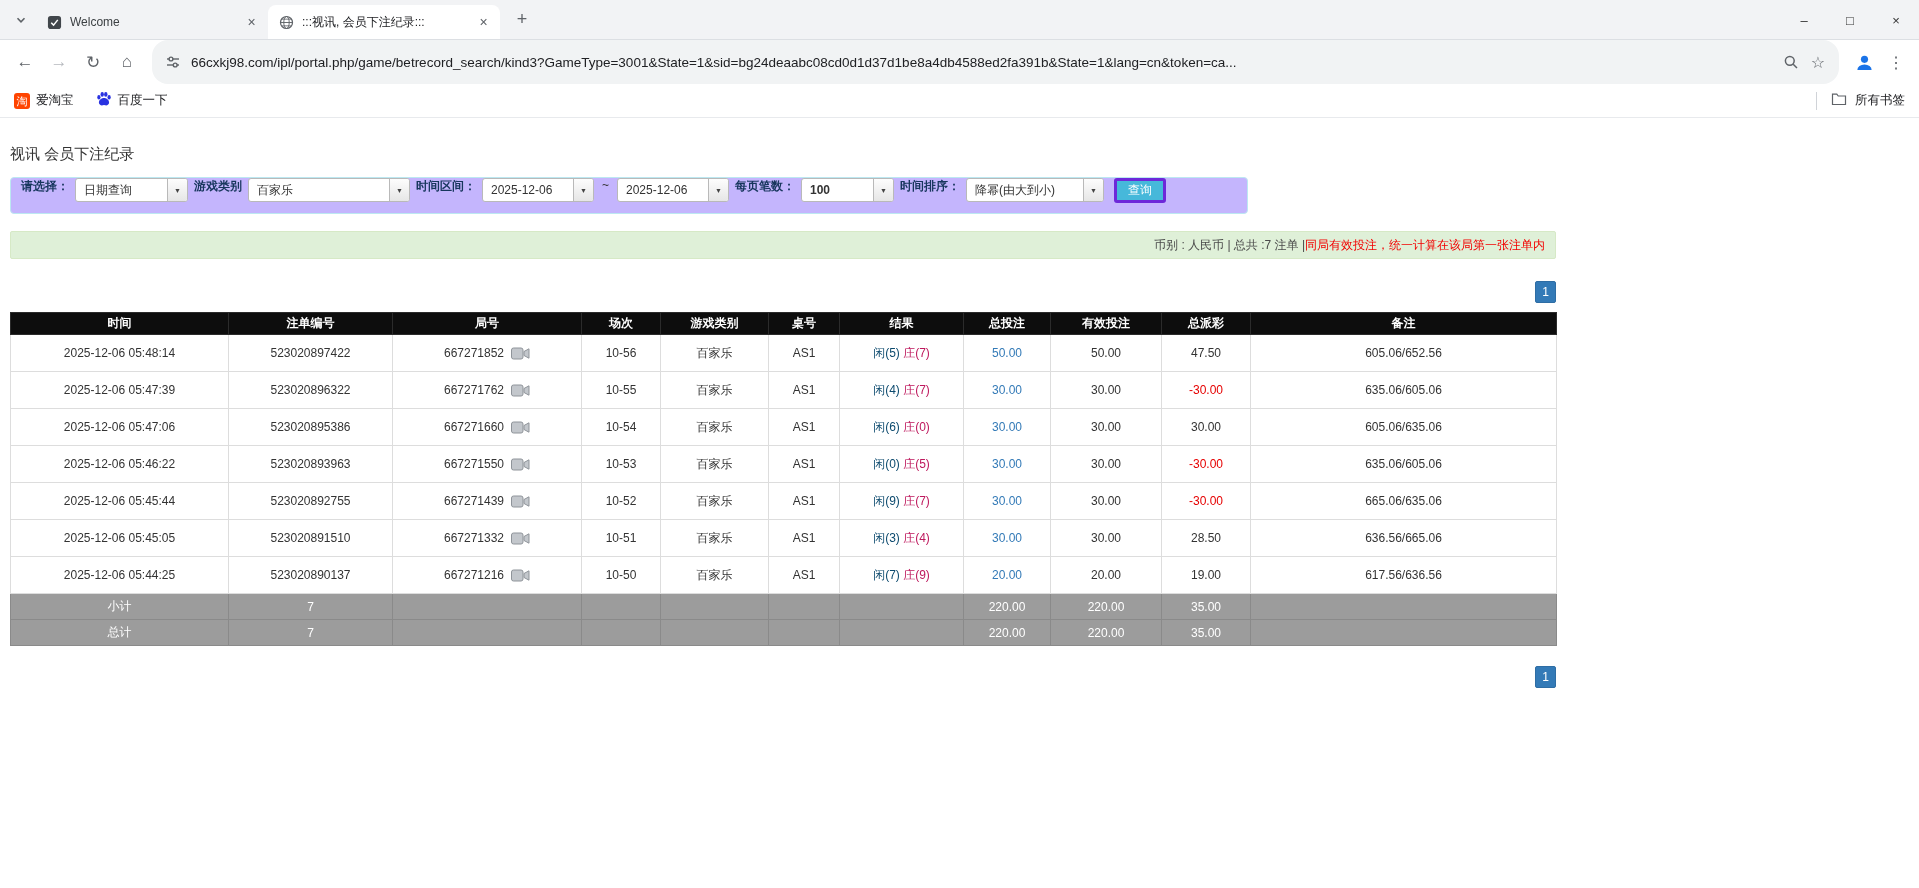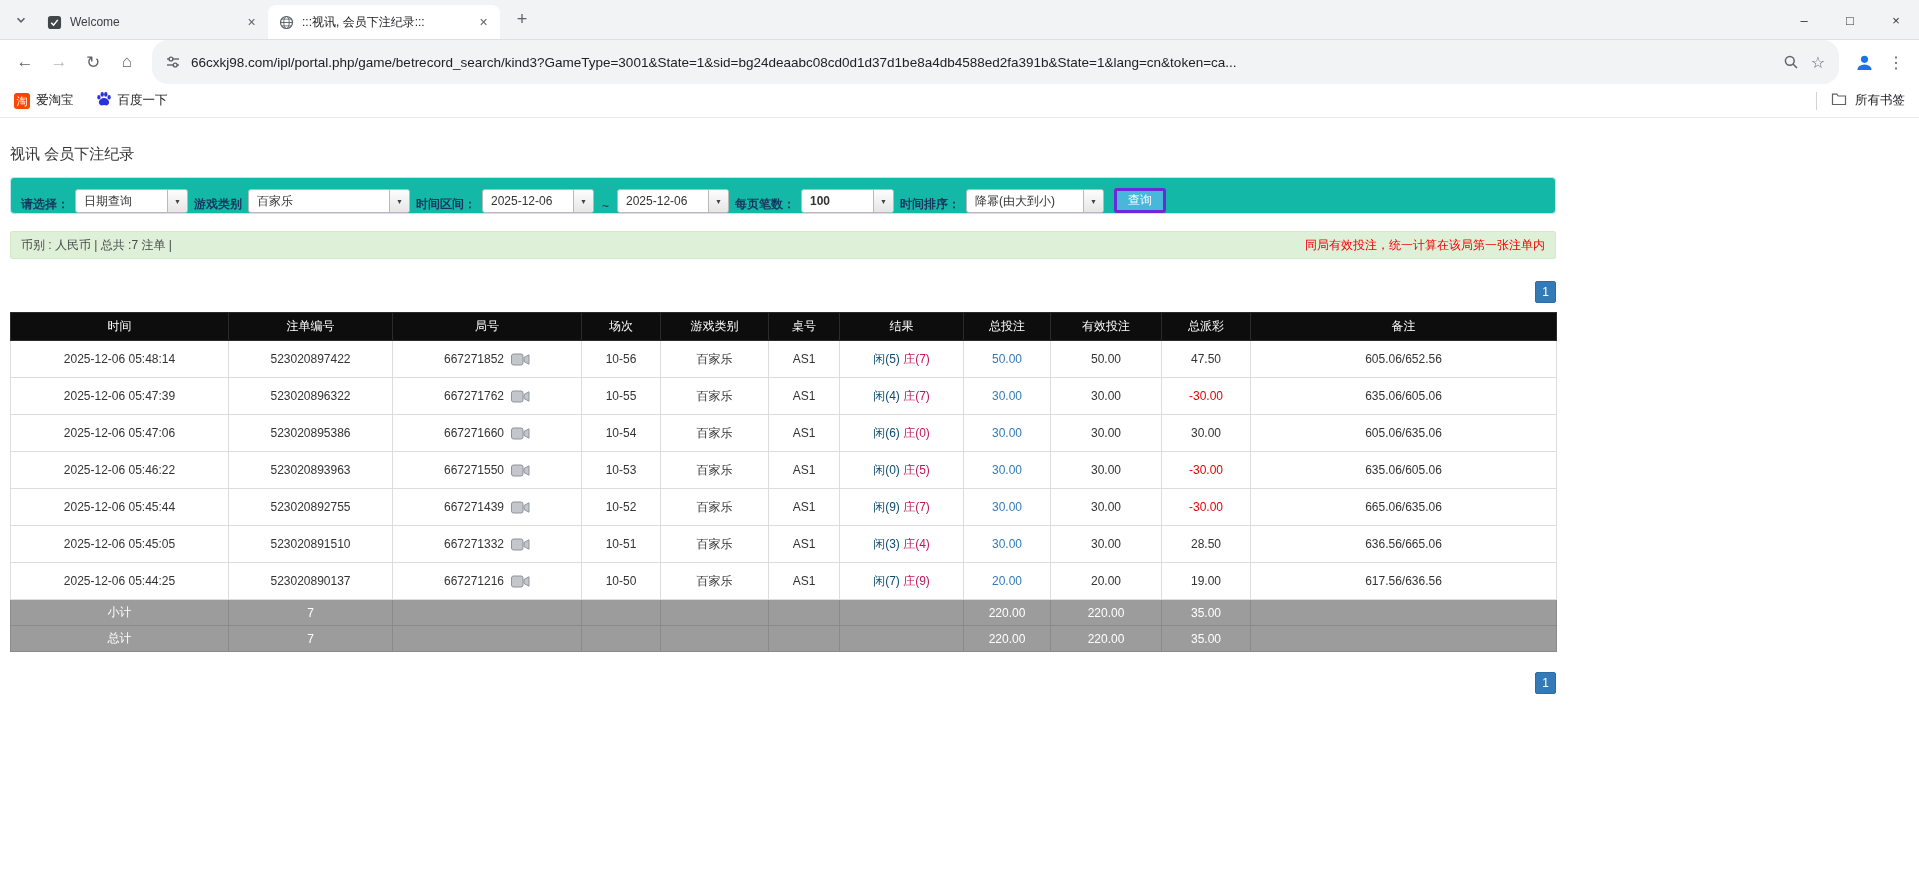--- a/index.html
+++ b/index.html
@@ -32,40 +32,40 @@
   .bookmarks-bar { height:34px; background:#fff; display:flex; align-items:center; padding:0 14px; gap:22px; border-bottom:1px solid #e8eaed; }
   .bookmark { display:flex; align-items:center; gap:6px; font-size:12.5px; color:#202124; cursor:pointer; }
   .bm-icon-taobao { width:16px; height:16px; background:#ff4400; color:#fff; border-radius:3px; font-size:11px; line-height:16px; text-align:center; }
   .bm-right { margin-left:auto; display:flex; align-items:flex-start; gap:8px; font-size:12.5px; color:#202124; }
   .bm-sep { width:1px; height:18px; background:#d0d3d8; margin-right:6px; }
 
   
   .page-content { padding-left:10px; }
   .page-title { font-size:15px; font-weight:normal; color:#333; margin:27px 0 13px 0; }
 
-  .filter-bar { width:1546px; height:37px; background:#14b8a6; border:1px solid #bce8f1; border-radius:4px; display:flex; align-items:flex-end; padding:0 10px; gap:6px; font-size:12px; }
+  .filter-bar { width:1238px; height:37px; background:#c4b5fd; border:1px solid #bce8f1; border-radius:4px; display:flex; align-items:flex-start; padding:0 10px; gap:6px; font-size:12px; }
   .filter-label { font-weight:bold; color:#17365d; white-space:nowrap; }
   .combo { display:inline-flex; align-items:stretch; height:24px; background:#fff; border:1px solid #b9b9b9; border-radius:3px; overflow:hidden; cursor:pointer; }
   .combo-text { flex:1; padding:0 8px; font-size:12px; color:#333; line-height:22px; white-space:nowrap; overflow:hidden; }
   .combo-arrow { width:20px; border-left:1px solid #b9b9b9; background:linear-gradient(#fdfdfd,#e6e6e6); display:flex; align-items:center; justify-content:center; font-size:7px; color:#444; cursor:pointer; }
   .w-select { width:113px; } .w-game { width:162px; } .w-date { width:112px; } .w-size { width:93px;font-weight:bold; } .w-sort { width:138px; }
   .tilde { color:#333; padding:0 2px; }
   .search-btn { height:25px; padding:0 11px; margin-left:4px; background:#46b8da; border:3px solid #6d28d9; border-radius:3px; color:#fff; font-size:12px; cursor:pointer; }
 
-  .summary-bar { width:1546px; height:28px; margin-top:17px; background:#dff0d8; border:1px solid #d6e9c6; border-radius:2px; display:flex; align-items:center; justify-content:space-between; padding:0 10px; font-size:12px; }
+  .summary-bar { width:1546px; height:28px; margin-top:17px; background:#dff0d8; border:1px solid #d6e9c6; border-radius:2px; display:flex; align-items:center; justify-content:flex-end; padding:0 10px; font-size:12px; }
   .summary-info { color:#4a4a4a; }
   .summary-note { color:#f20000; }
 
   .pager { width:1546px; display:flex; justify-content:flex-end; }
   .pager.top { margin-top:22px; }
   .pager.bottom { margin-top:20px; }
   .page-btn { min-width:20px; height:22px; padding:0 6px; background:#337ab7; border:1px solid #2e6da4; border-radius:2px; color:#fff; font-size:12px; display:flex; align-items:center; justify-content:center; cursor:pointer; }
 
   table.bet-table { width:1546px; margin-top:9px; border-collapse:collapse; table-layout:fixed; font-size:12px; }
-  .bet-table th { background:#0d0d0d; color:#fff; font-weight:normal; height:28px; border:1px solid #2b2b2b; text-align:center; }
+  .bet-table th { background:#0d0d0d; color:#fff; font-weight:bold; height:22px; border:1px solid #2b2b2b; text-align:center; }
   .bet-table td { height:37px; border:1px solid #ddd; text-align:center; color:#333; background:#fff; }
   .round-wrap { display:inline-flex; align-items:center; gap:7px; }
   .vid-icon { display:inline-flex; cursor:pointer; }
   .res-player { color:#0c4a6e; }
   .res-banker { color:#be185d; }
   .amount-link { color:#337ab7; cursor:pointer; }
   .neg { color:#e60000; }
   tr.footer-row td { background:#9c9c9c; color:#fff; height:26px; border:1px solid #8a8a8a; }
 </style>
 </head>

